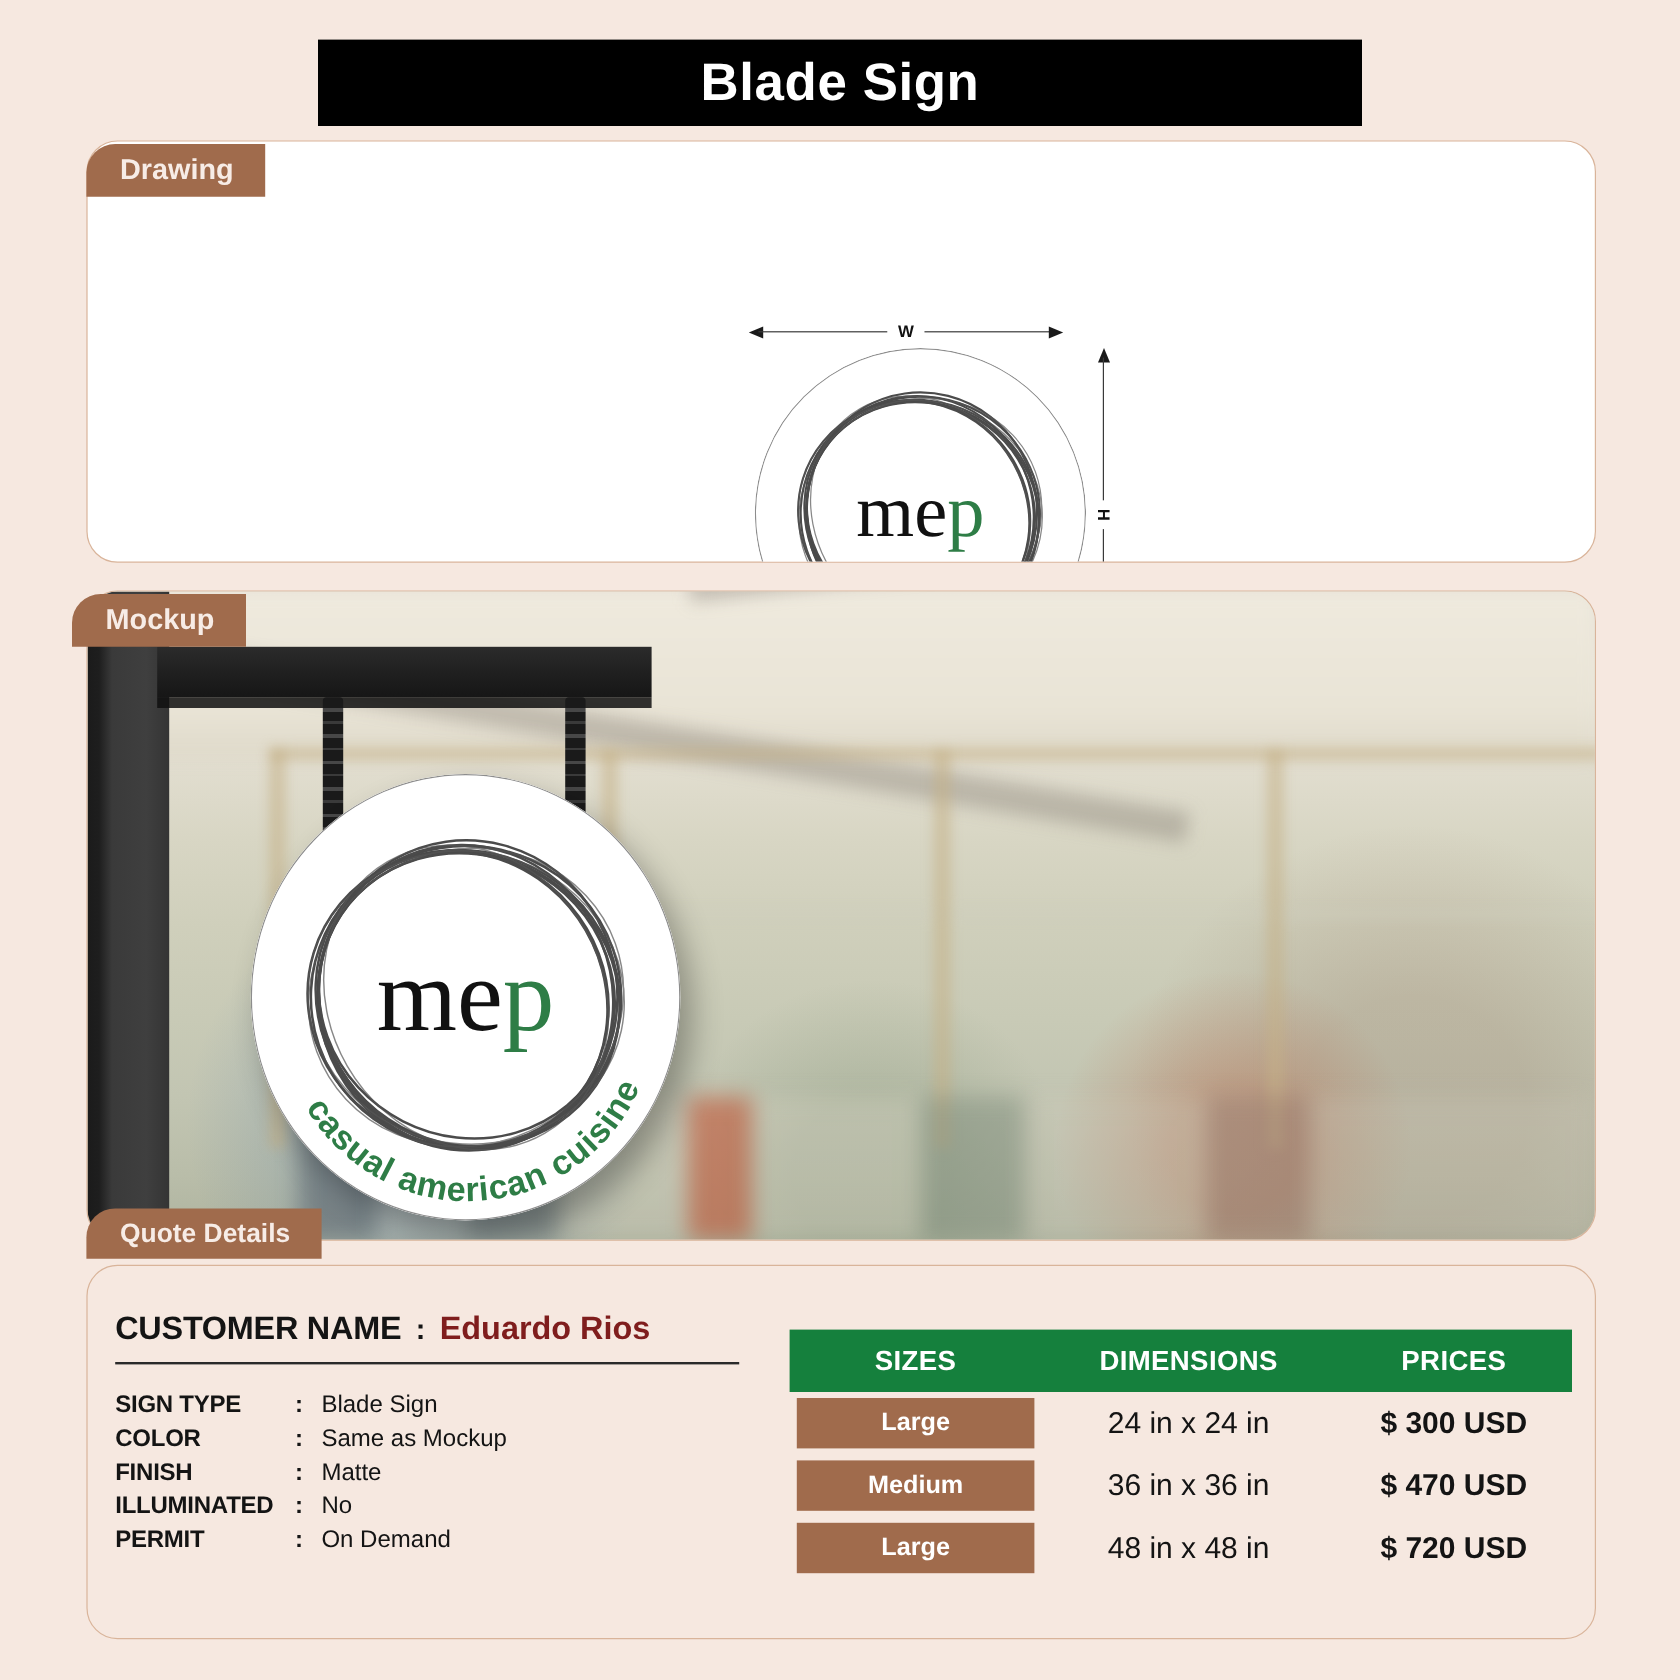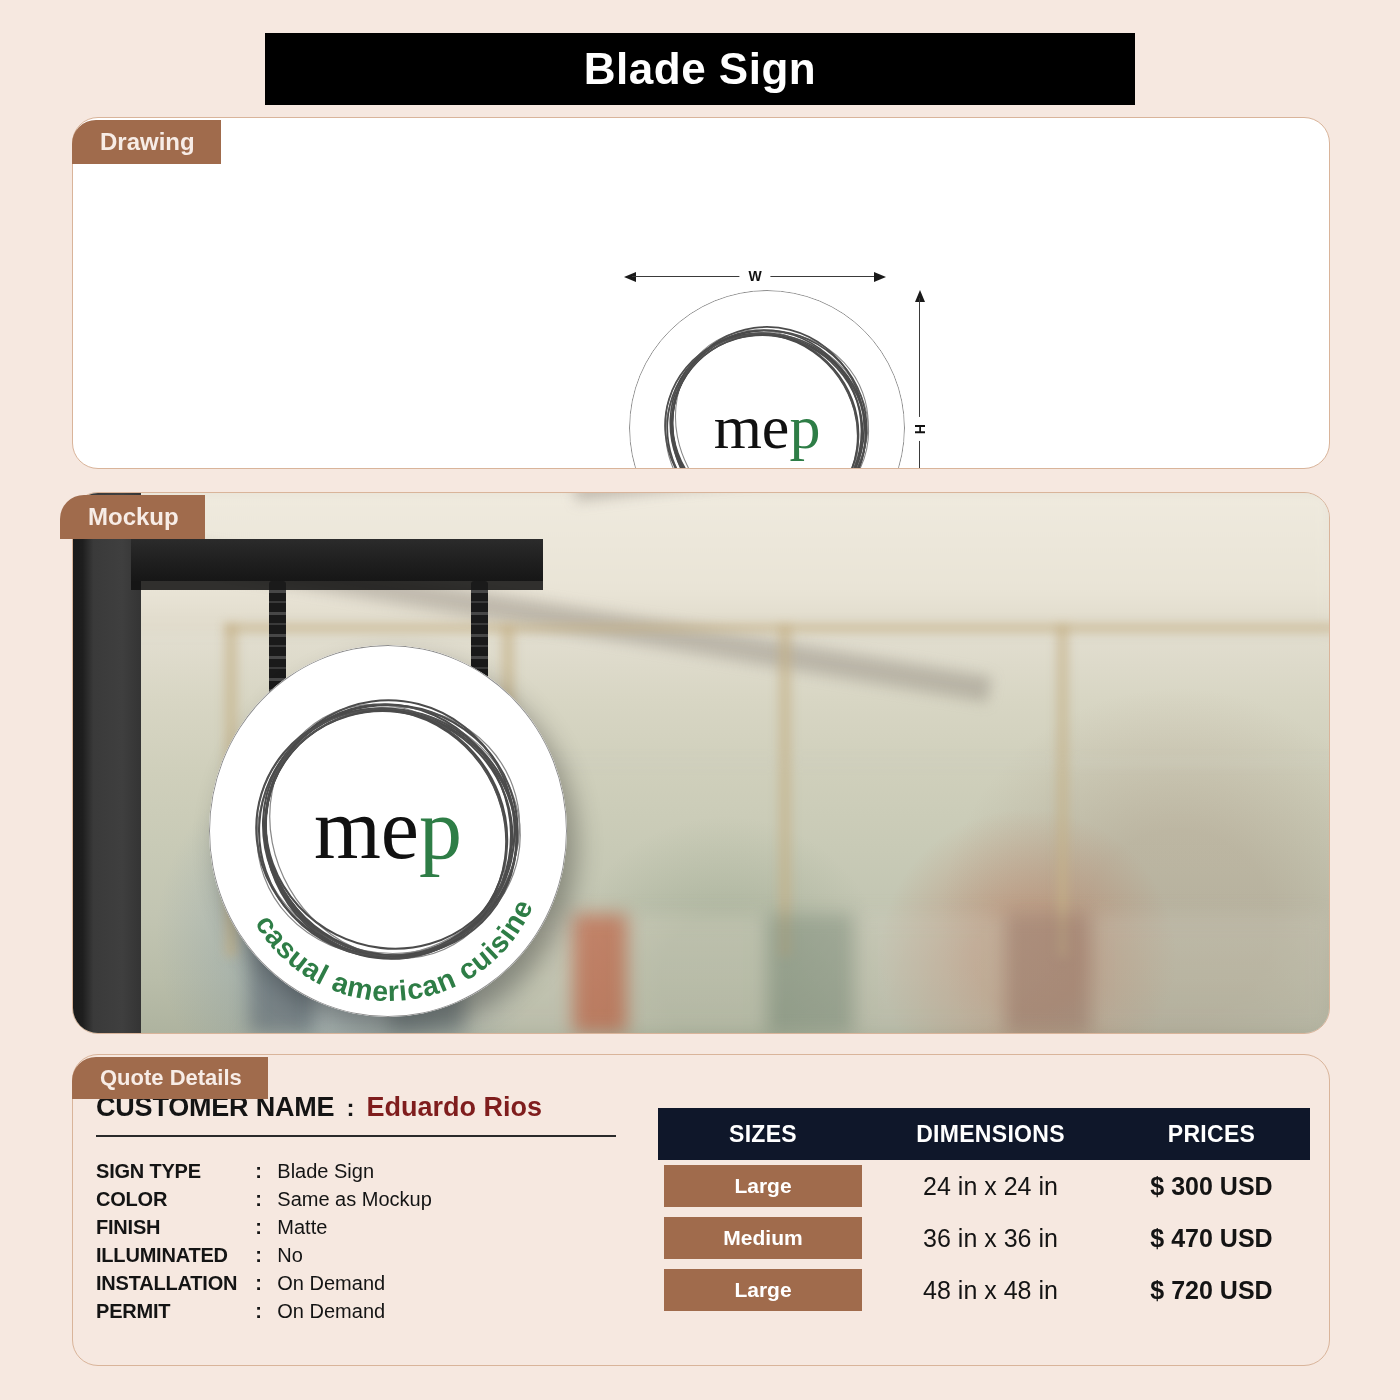--- a/index.html
+++ b/index.html
@@ -75,21 +75,21 @@
     display: flex;
     align-items: center;
     padding: 0 26px 0 28px;
     height: 44px;
     border-top-left-radius: 24px;
     z-index: 8;
     white-space: nowrap;
   }
   .tab-drawing { left: 72px; top: 120px; }
   .tab-mockup  { left: 60px; top: 495px; }
-  .tab-quote   { left: 72px; top: 1057px; font-size: 22px; height: 42px; }
+  .tab-quote   { left: 72px; top: 1007px; font-size: 22px; height: 42px; }
 
   
   .drawing-stage {
     position: absolute;
     left: 0; top: 0; right: 0; bottom: 0;
   }
 
   
   .dim-w {
     position: absolute;
@@ -399,21 +399,21 @@
 
   
   .price-table {
     position: absolute;
     left: 658px;
     top: 1108px;
     width: 652px;
   }
   .price-head {
     display: flex;
-    background: #0f172a;
+    background: #15803d;
     height: 52px;
     align-items: center;
   }
   .price-head div {
     color: #ffffff;
     font-size: 23px;
     font-weight: bold;
     text-align: center;
     letter-spacing: 0.3px;
   }
@@ -602,25 +602,20 @@
         <td class="k">FINISH</td>
         <td class="sep">:</td>
         <td class="v">Matte</td>
       </tr>
       <tr>
         <td class="k">ILLUMINATED</td>
         <td class="sep">:</td>
         <td class="v">No</td>
       </tr>
       <tr>
-        <td class="k">INSTALLATION</td>
-        <td class="sep">:</td>
-        <td class="v">On Demand</td>
-      </tr>
-      <tr>
         <td class="k">PERMIT</td>
         <td class="sep">:</td>
         <td class="v">On Demand</td>
       </tr>
     </tbody>
   </table>
 </div>
 
 <div class="price-table">
   <div class="price-head">

